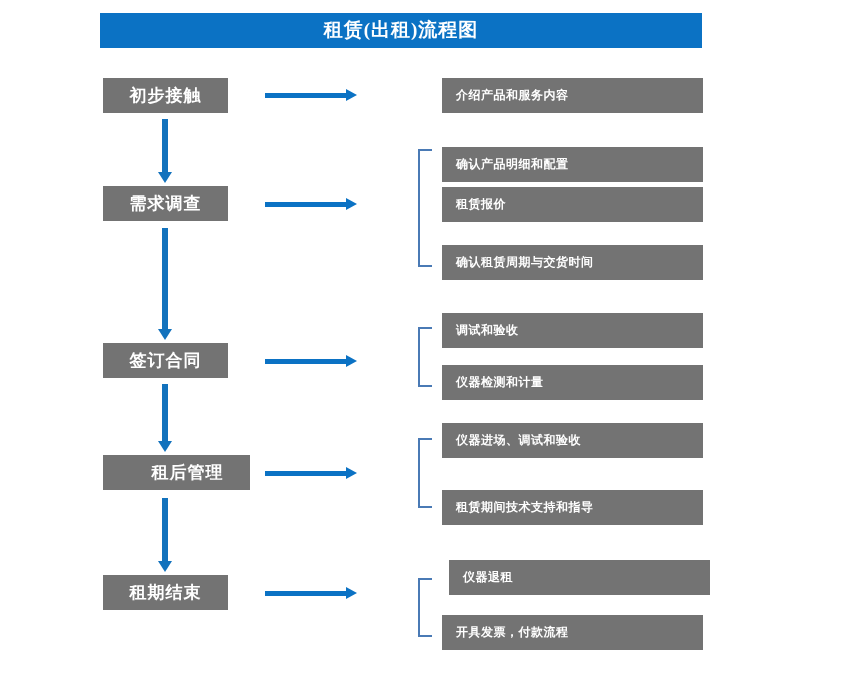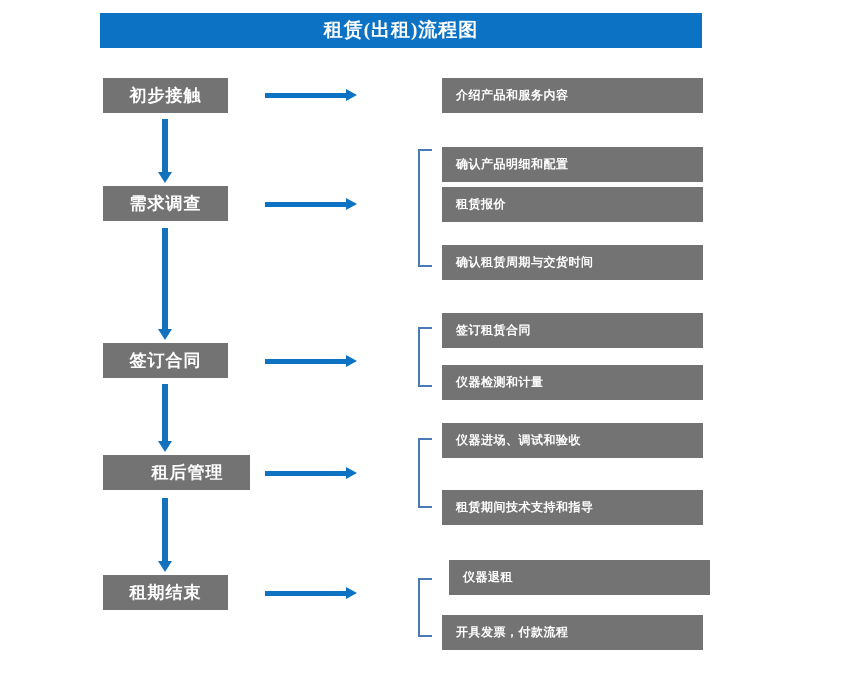--- a/index.html
+++ b/index.html
@@ -174,20 +174,20 @@
 
   <div class="bracket" style="top:149px; height:118px;"></div>
   <div class="bracket" style="top:327px; height:60px;"></div>
   <div class="bracket" style="top:438px; height:70px;"></div>
   <div class="bracket" style="top:578px; height:59px;"></div>
 
   <div class="node right" style="top:78px;">介绍产品和服务内容</div>
   <div class="node right" style="top:135px;margin-top:12px;">确认产品明细和配置</div>
   <div class="node right" style="top:187px;">租赁报价</div>
   <div class="node right" style="top:245px;">确认租赁周期与交货时间</div>
-  <div class="node right" style="top:313px;">签订租赁合同</div>
+  <div class="node right" style="top:313px;">调试和验收</div>
   <div class="node right" style="top:365px;">仪器检测和计量</div>
   <div class="node right" style="top:423px;">仪器进场、调试和验收</div>
   <div class="node right" style="top:490px;">租赁期间技术支持和指导</div>
   <div class="node right" style="top:560px;margin-left:7px;">仪器退租</div>
   <div class="node right" style="top:615px;">开具发票，付款流程</div>
 
 </div>
 
 </body></html>

